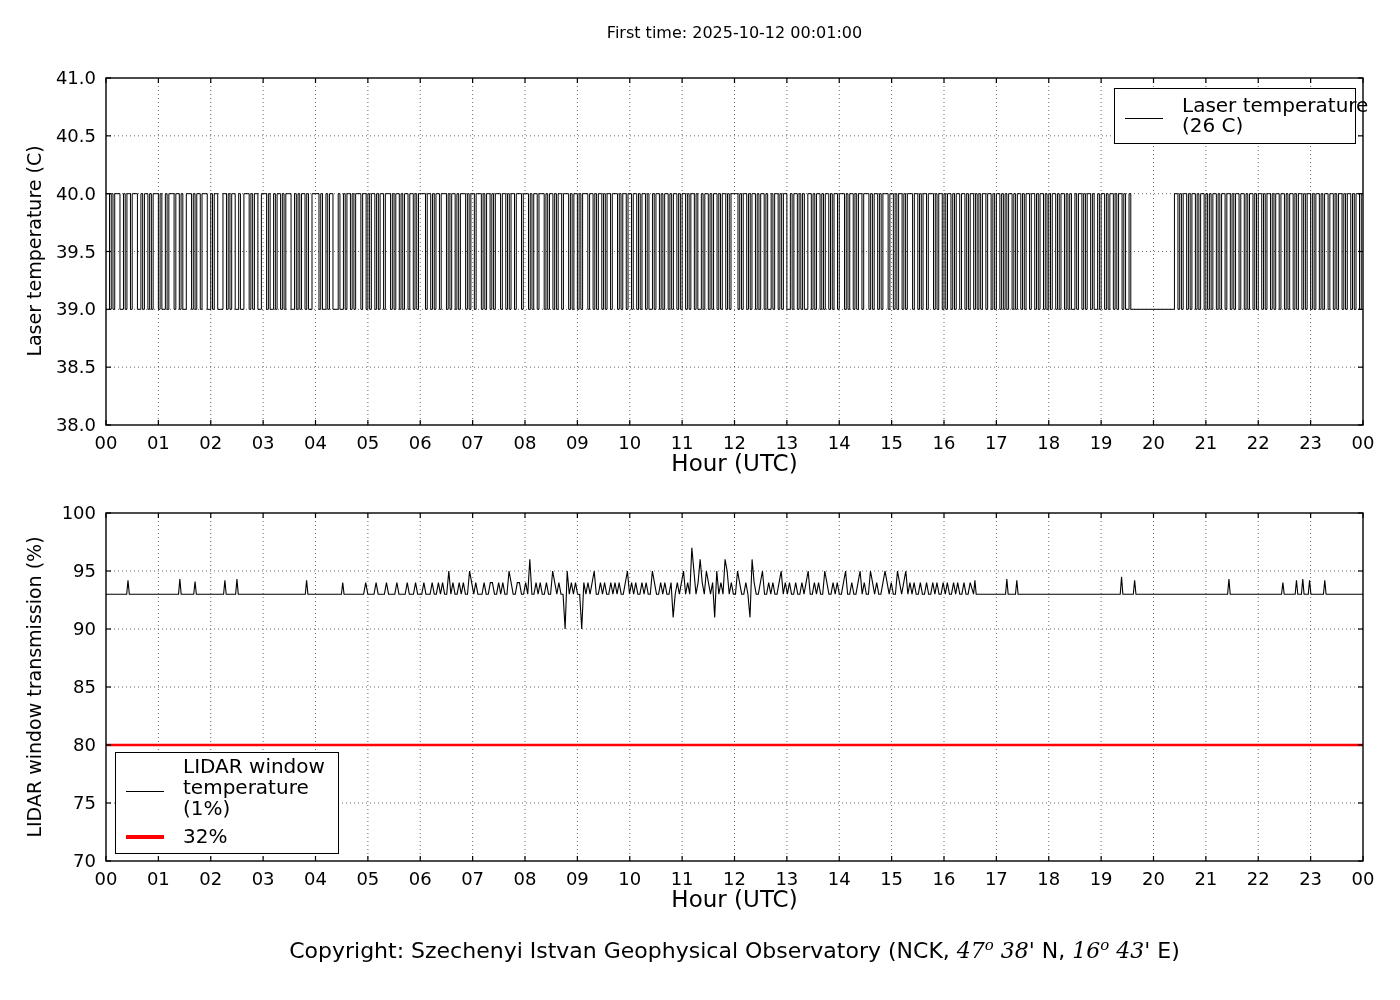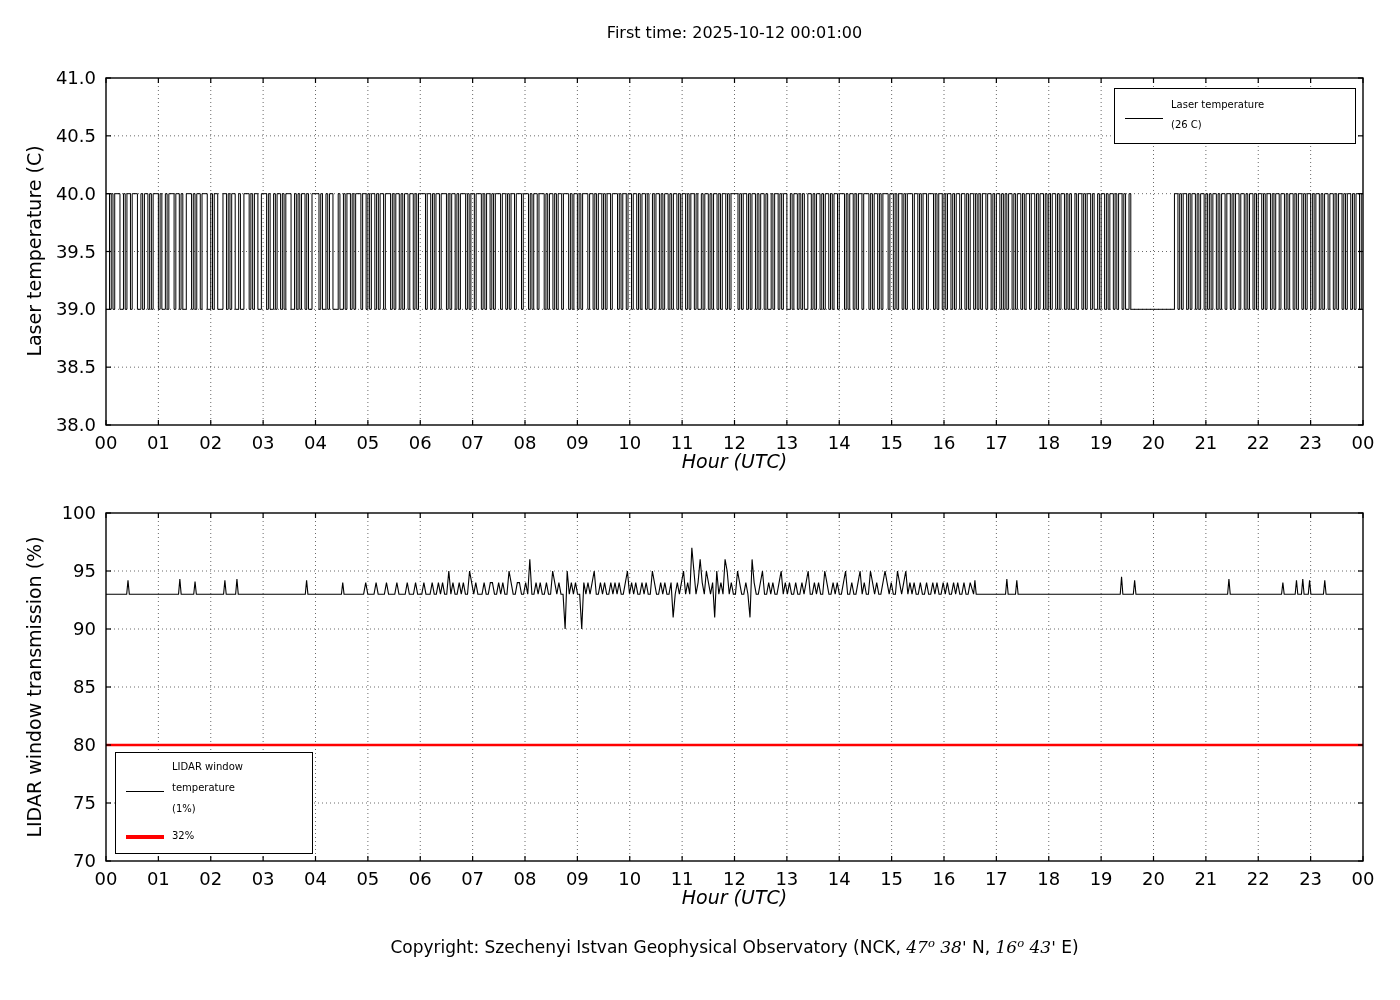--- a/index.html
+++ b/index.html
@@ -1,29 +1,29 @@
 <!DOCTYPE html>
 <html><head>
 <meta charset="utf-8">
 <style>
   html,body{margin:0;padding:0;background:#fff;}
   #fig{position:relative;width:1400px;height:1000px;background:#ffffff;overflow:hidden;
        font-family:"DejaVu Sans","Liberation Sans",sans-serif;color:#000;}
   #plots{position:absolute;left:0;top:0;}
   .title-line{position:absolute;left:106px;width:1257px;text-align:center;font-size:16px;line-height:26px;}
-  .axis-xlabel{position:absolute;left:106px;width:1257px;text-align:center;font-size:19px;font-style:italic;}
+  .axis-xlabel{position:absolute;left:106px;width:1257px;text-align:center;font-size:23px;}
   .axis-ylabel{position:absolute;white-space:nowrap;font-size:19px;transform:translate(-50%,-50%) rotate(-90deg);}
   .ticklabel{font-family:"DejaVu Sans","Liberation Sans",sans-serif;font-size:18px;fill:#000;}
   .grid{stroke:#444;stroke-width:0.8;stroke-dasharray:1 3;}
   .tick{stroke:#000;stroke-width:1.2;}
   .legend{position:absolute;background:#fff;border:1.6px solid #000;box-sizing:border-box;z-index:5;}
   .leg-sample{position:absolute;width:38px;height:0;border-top:1.6px solid #000;}
   .leg-sample-thick{position:absolute;width:38px;height:4px;background:#ff0000;}
-  .leg-text{position:absolute;left:56px;font-size:10px;line-height:20px;white-space:nowrap;}
-  .footer{position:absolute;left:106px;width:1257px;text-align:center;font-size:17px;white-space:pre;}
+  .leg-text{position:absolute;left:67px;font-size:20px;line-height:20px;white-space:nowrap;}
+  .footer{position:absolute;left:106px;width:1257px;text-align:center;font-size:22px;white-space:pre;}
   .f-sans{font-family:"DejaVu Sans","Liberation Sans",sans-serif;}
   .f-math{font-family:"DejaVu Serif","Liberation Serif",serif;font-style:italic;}
   .f-sup{font-family:"DejaVu Serif","Liberation Serif",serif;font-style:italic;font-size:0.68em;vertical-align:0.55em;}
 </style>
 </head>
 <body>
 
 <div id="fig">
   <svg id="plots" width="1400" height="1000">
       <g>
@@ -306,21 +306,21 @@
   <div class="axis-xlabel" style="top:886px;">Hour (UTC)</div>
 
   <div class="legend" style="left:1114px;top:88px;width:242px;height:56px;">
     <div class="leg-sample" style="left:10px;top:29px;"></div>
     <div class="leg-text" style="top:6px;">
       <div>Laser temperature</div>
       <div>(26 C)</div>
     </div>
   </div>
 
-  <div class="legend" style="left:115px;top:752px;width:198px;height:102px;text-decoration:underline;">
+  <div class="legend" style="left:115px;top:752px;width:224px;height:102px;text-decoration:underline;">
     <div class="leg-sample" style="left:10px;top:38px;"></div>
     <div class="leg-text" style="top:3px;line-height:21px;">
       <div>LIDAR window</div>
       <div>temperature</div>
       <div>(1%)</div>
     </div>
     <div class="leg-sample-thick" style="left:10px;top:82px;"></div>
     <div class="leg-text" style="top:73px;">32%</div>
   </div>
 

